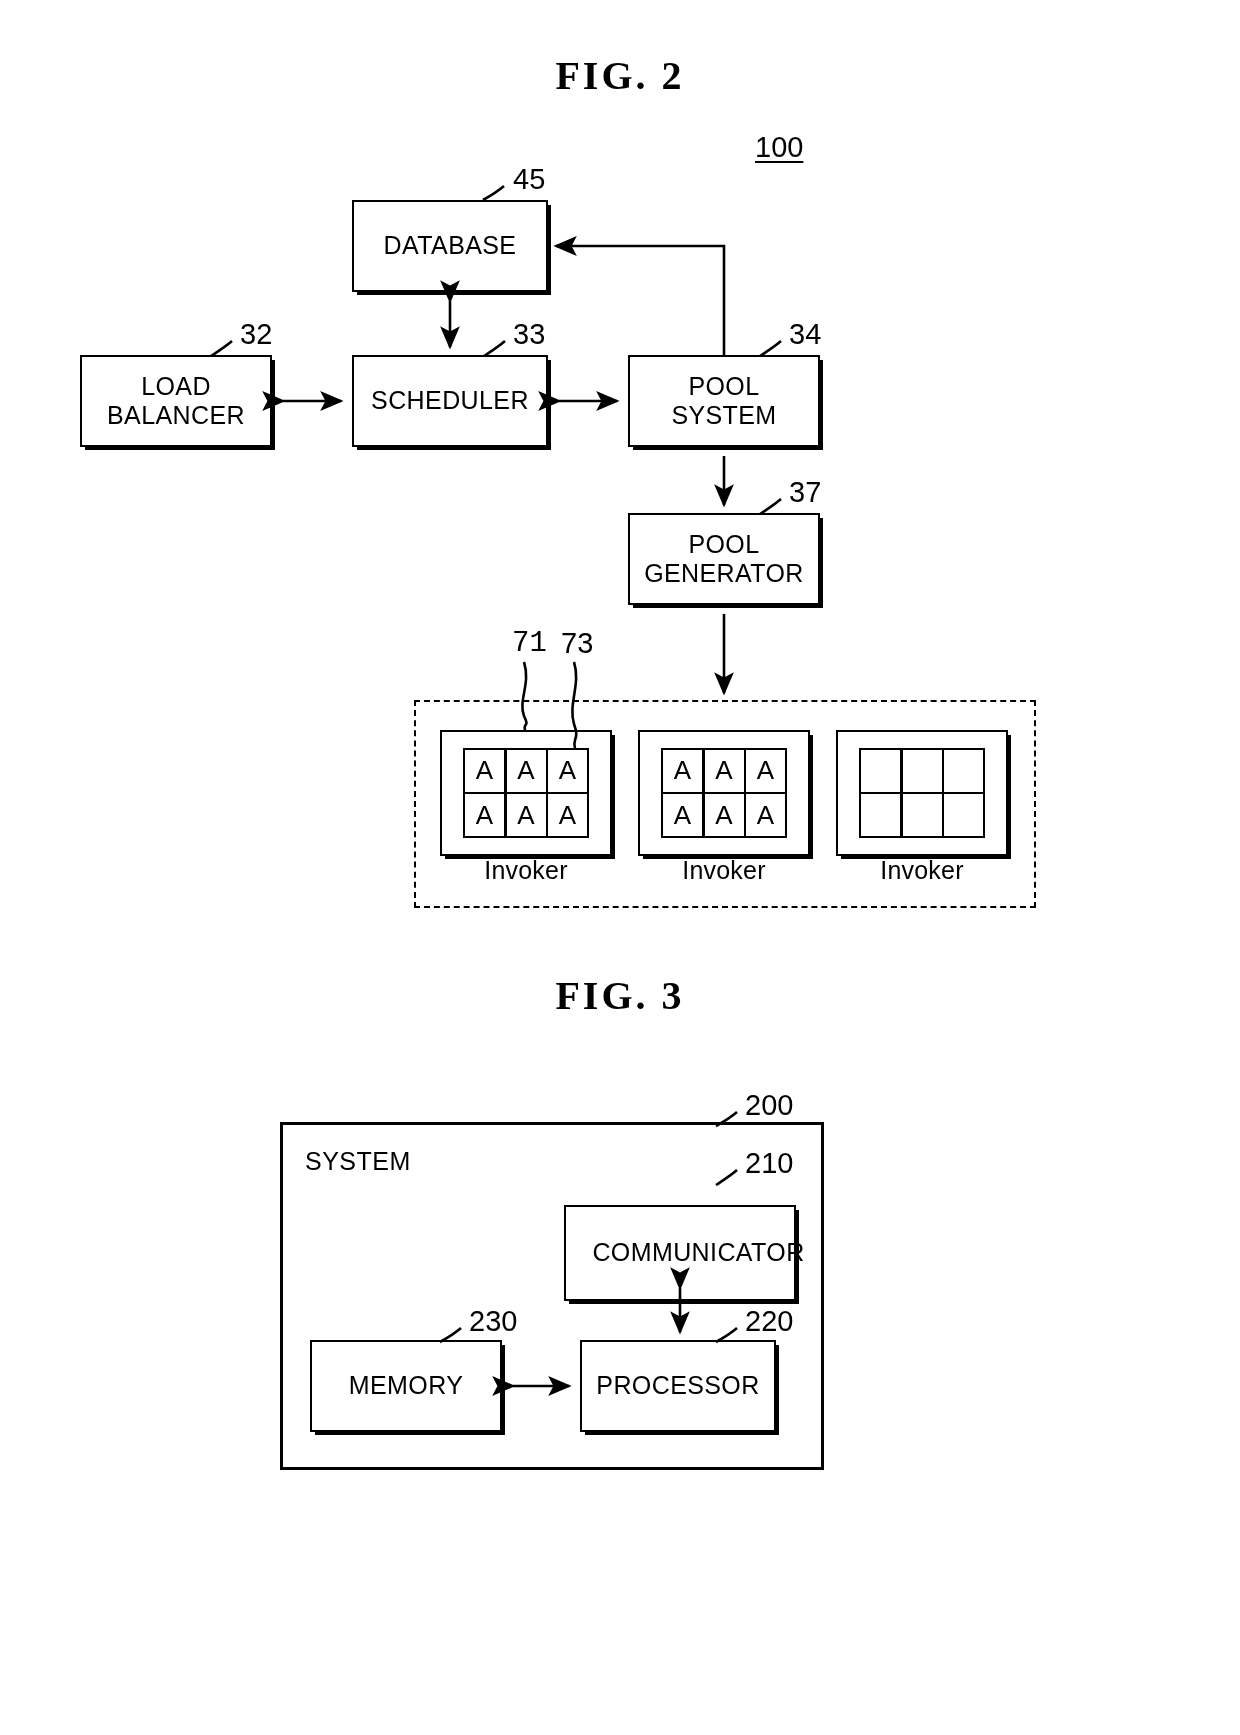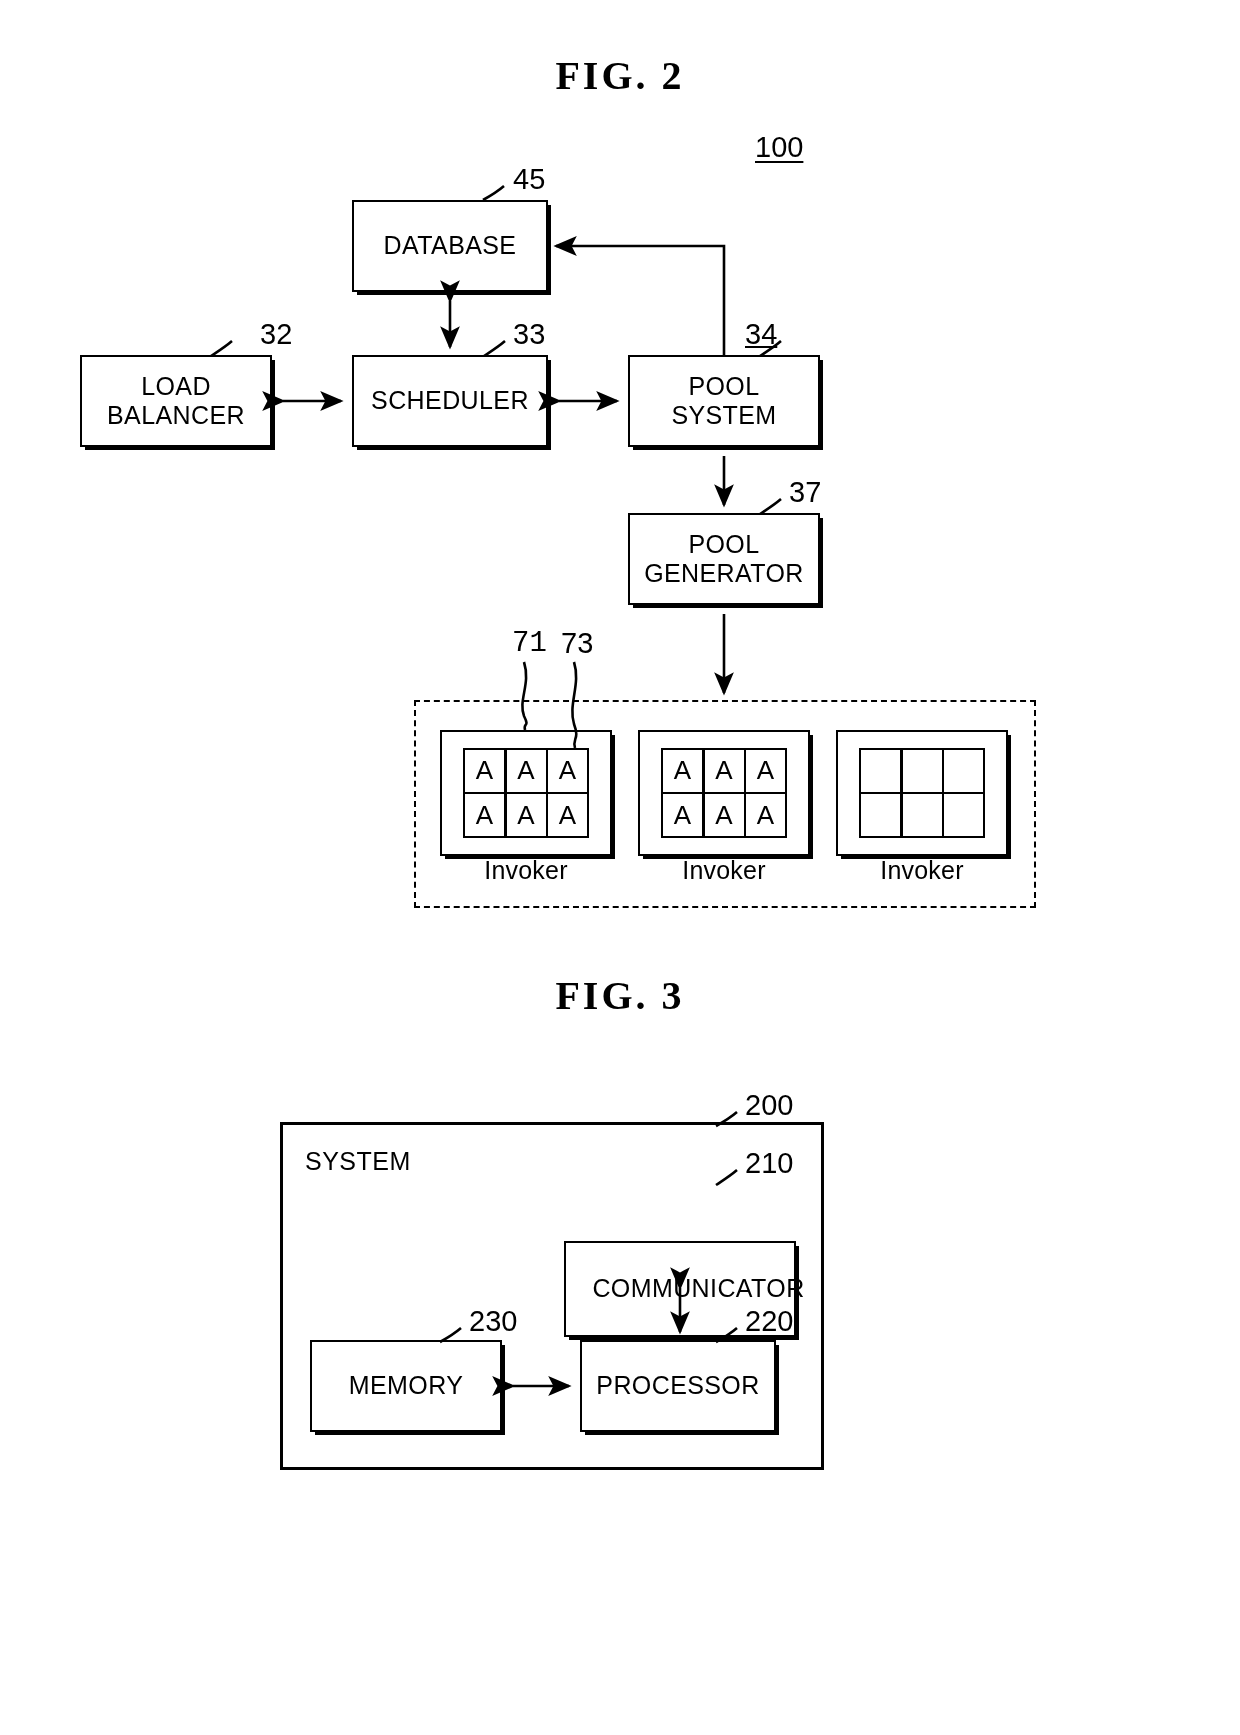--- a/index.html
+++ b/index.html
@@ -128,32 +128,32 @@
 
 <div class="box" style="left:352px; top:200px; width:196px; height:92px;">
   <span>DATABASE</span>
 </div>
 <div class="ref" style="left:513px; top:163px;">45</div>
 
 <div class="box" style="left:80px; top:355px; width:192px; height:92px; flex-direction:column;">
   <span>LOAD</span>
   <span>BALANCER</span>
 </div>
-<div class="ref" style="left:240px; top:318px;margin-left:20px;">32</div>
+<div class="ref" style="left:240px; top:318px;">32</div>
 
 <div class="box" style="left:352px; top:355px; width:196px; height:92px;">
   <span>SCHEDULER</span>
 </div>
 <div class="ref" style="left:513px; top:318px;">33</div>
 
 <div class="box" style="left:628px; top:355px; width:192px; height:92px; flex-direction:column;">
   <span>POOL</span>
   <span>SYSTEM</span>
 </div>
-<div class="ref" style="left:745px; top:318px;text-decoration:underline;">34</div>
+<div class="ref" style="left:789px; top:318px;">34</div>
 
 <div class="box" style="left:628px; top:513px; width:192px; height:92px; flex-direction:column;">
   <span>POOL</span>
   <span>GENERATOR</span>
 </div>
 <div class="ref" style="left:789px; top:476px;">37</div>
 
 <div class="dashed-zone" style="left:414px; top:700px; width:622px; height:208px;"></div>
 
 <div class="ref" style="left:512px; top:627px;font-family:Liberation Mono, monospace;">71</div>
@@ -191,21 +191,21 @@
   <div class="invoker-cell"></div>
 </div>
 <div class="invoker-label" style="left:836px; top:856px; width:172px;">Invoker</div>
 
 <div class="fig-title" style="top:972px;">FIG.  3</div>
 
 <div class="box-noshadow" style="left:280px; top:1122px; width:544px; height:348px; border-width:3px;"></div>
 <div class="sys-label" style="left:305px; top:1147px;">SYSTEM</div>
 <div class="ref" style="left:745px; top:1089px;">200</div>
 
-<div class="box" style="left:564px; top:1241px; width:232px; height:96px;padding-left:37px;">
+<div class="box" style="left:564px; top:1205px; width:232px; height:96px;padding-left:37px;">
   <span>COMMUNICATOR</span>
 </div>
 <div class="ref" style="left:745px; top:1147px;">210</div>
 
 <div class="box" style="left:580px; top:1340px; width:196px; height:92px;">
   <span>PROCESSOR</span>
 </div>
 <div class="ref" style="left:745px; top:1305px;">220</div>
 
 <div class="box" style="left:310px; top:1340px; width:192px; height:92px;">

